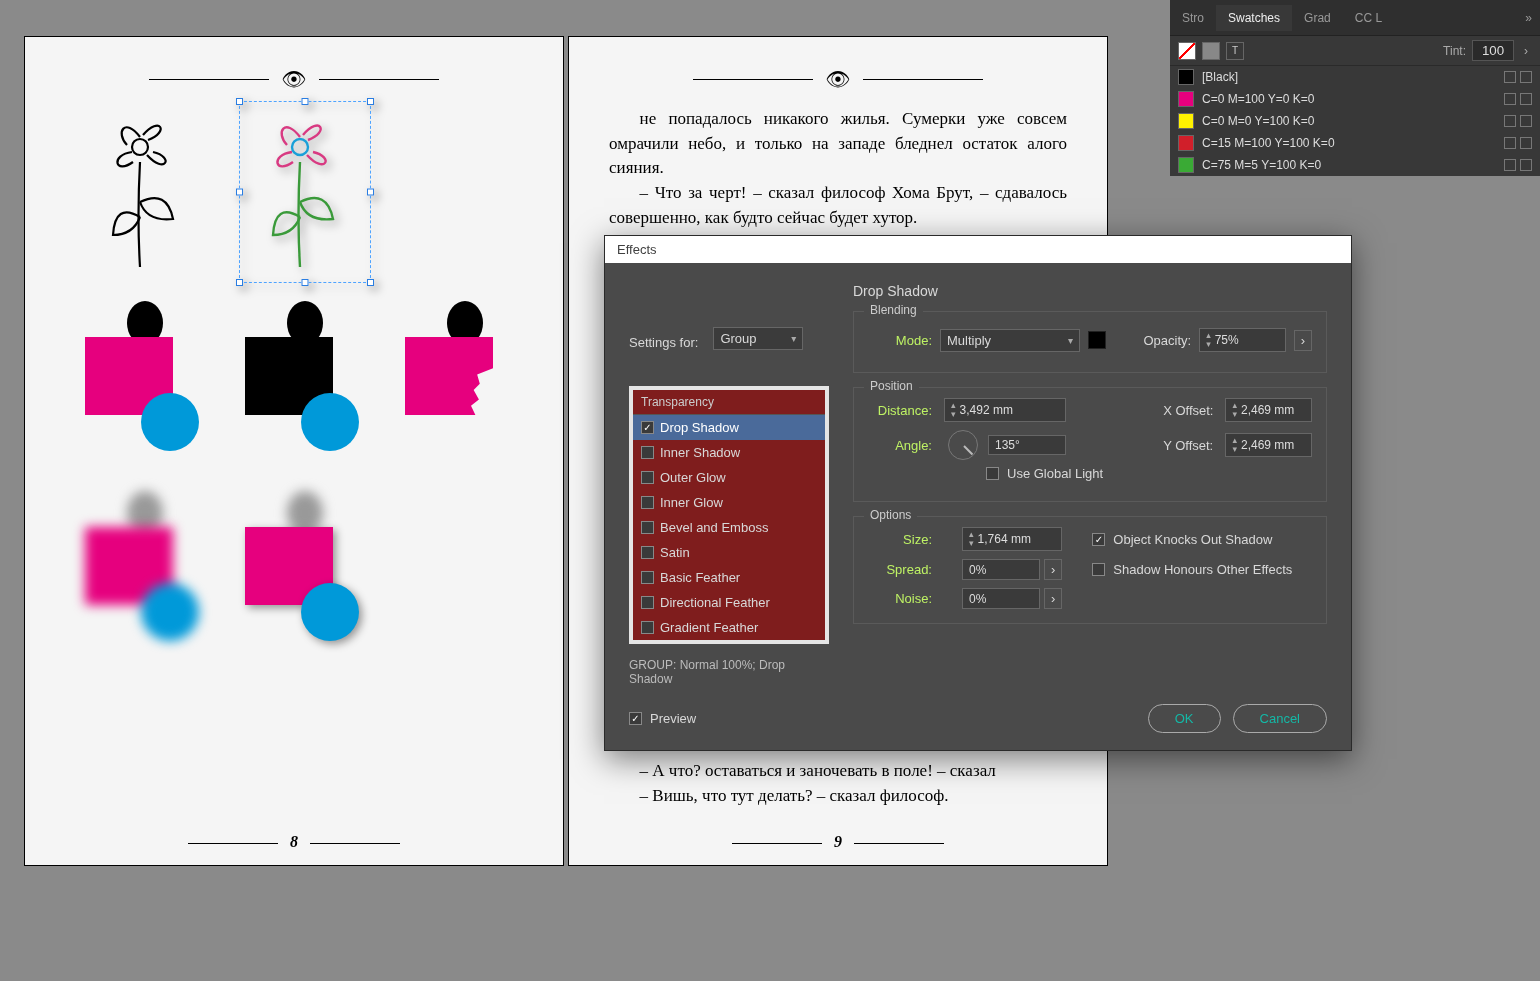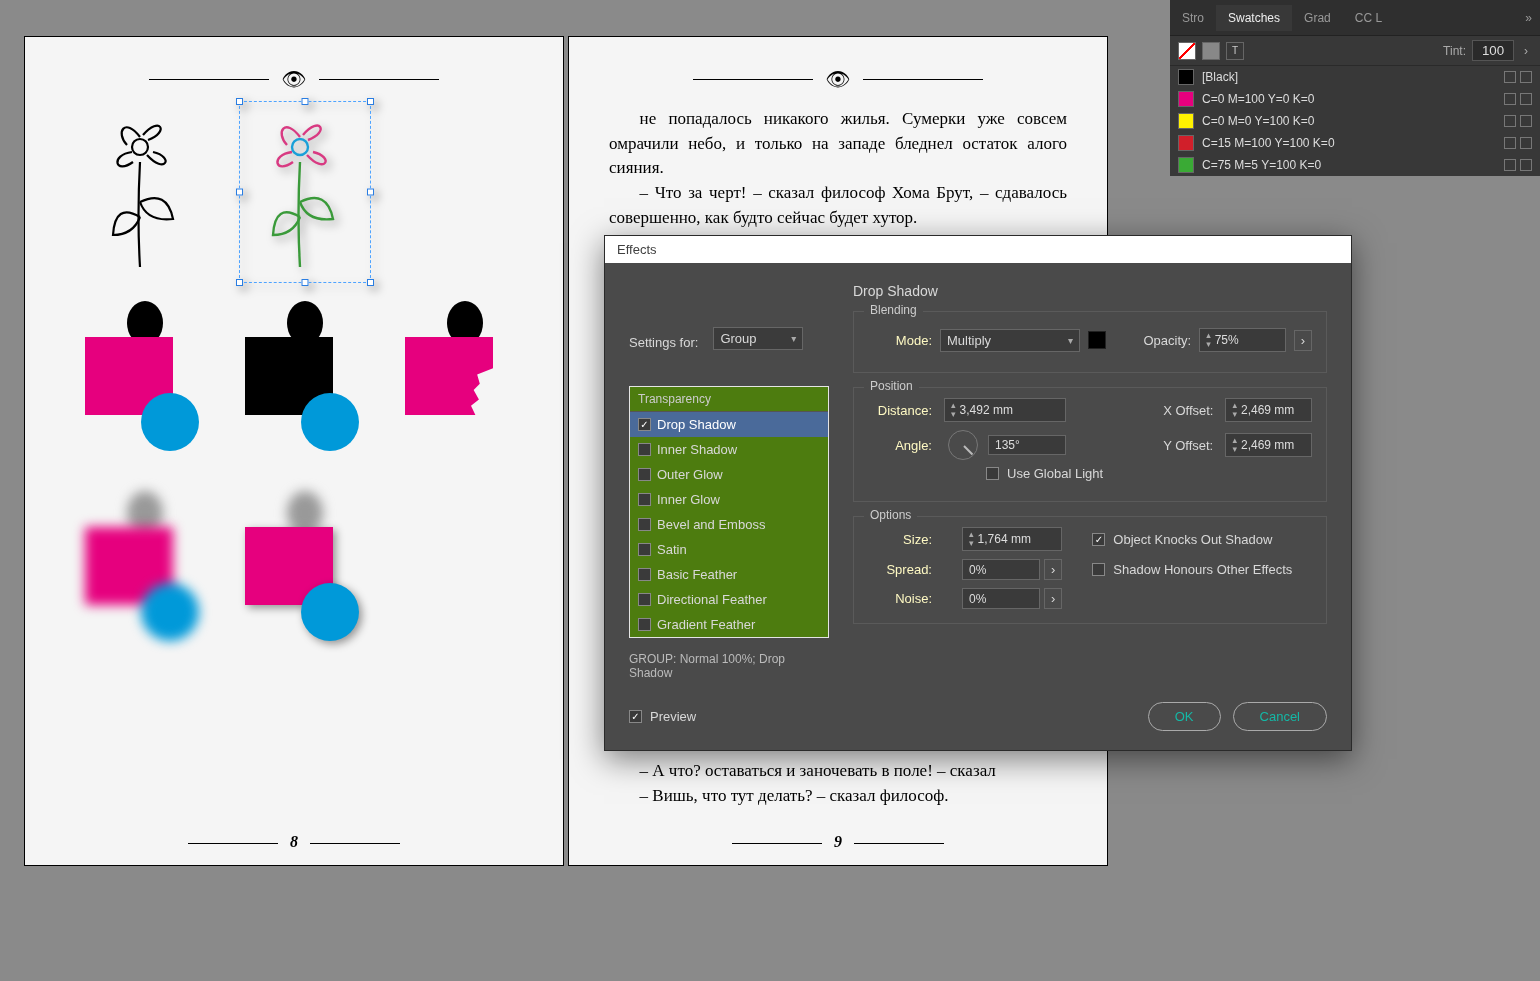--- a/index.html
+++ b/index.html
@@ -60,34 +60,34 @@
 
 
 .dialog { position: absolute; top: 235px; left: 604px; width: 748px; height: 516px; background: #4a4a4a; color: #d8d8d8; box-shadow: 0 8px 30px rgba(0,0,0,.5); border: 1px solid #2a2a2a; }
 .dlg-title { background: #fff; color: #404040; padding: 6px 12px; font-size: 13px; }
 .dlg-body { padding: 20px 24px 16px; display: flex; flex-direction: column; height: calc(100% - 30px); }
 .dlg-top { display: flex; gap: 24px; flex: 1; }
 .dlg-left { width: 200px; }
 .settings-for { display: flex; align-items: flex-end; gap: 15px; margin-bottom: 14px; margin-top: 44px; }
 .dd { display: inline-flex; align-items: center; background: #3b3b3b; border: 1px solid #666; padding: 3px 6px; min-width: 90px; position: relative; cursor: pointer; }
 .dd::after { content: '▾'; margin-left: auto; font-size: 10px; color: #aaa; }
-.fx-list { border: 1px solid #e5e5e5; background: #4d7c0f; margin-top: 36px; }
+.fx-list { border: 4px solid #e5e5e5; background: #7f1d1d; margin-top: 36px; }
 .fx-head { padding: 5px 8px; font-size: 12px; color: #ccc; border-bottom: 1px solid #555; }
 .fx-item { display: flex; align-items: center; gap: 6px; padding: 5px 8px; cursor: pointer; }
 .fx-item.sel { background: #4a6a9a; color: #fff; }
 .cb { width: 13px; height: 13px; border: 1px solid #888; background: #3a3a3a; display: inline-flex; align-items: center; justify-content: center; font-size: 10px; color: #fff; }
 .cb.on::after { content: '✓'; }
 .group-status { margin-top: 14px; font-size: 12px; color: #bbb; }
 
 .dlg-right { flex: 1; }
 .section-title { font-size: 14px; margin-bottom: 12px; }
 .fieldset { border: 1px solid #5a5a5a; padding: 10px 14px 14px; margin-bottom: 14px; position: relative; }
 .fieldset .legend { position: absolute; top: -9px; left: 10px; background: #4a4a4a; padding: 0 6px; font-size: 12px; color: #ccc; }
 .row { display: flex; align-items: center; gap: 8px; margin: 6px 0; }
-.lbl { min-width: 64px; text-align: right; color: #fef9c3; }
+.lbl { min-width: 64px; text-align: right; color: #bef264; }
 .spin { display: inline-flex; align-items: center; background: #3a3a3a; border: 1px solid #666; padding: 2px 6px; min-width: 84px; }
 .spin .ar { font-size: 9px; line-height: 1; margin-right: 4px; display:flex; flex-direction:column; color:#aaa; }
 .spin input { background: transparent; border: 0; color: #ddd; width: 64px; font-size: 12px; outline: none; }
 .color-chip { width: 18px; height: 18px; background: #000; border: 1px solid #222; }
 .spacer { flex: 1; }
 .angle-dial { width: 30px; height: 30px; border: 1px solid #777; border-radius: 50%; position: relative; margin: 0 4px; }
 .angle-dial::after { content:''; position:absolute; width: 2px; height: 12px; background:#bbb; top: 3px; left: 14px; transform-origin: bottom center; transform: rotate(135deg); }
 
 .dlg-footer { display: flex; align-items: center; padding-top: 18px; }
 .btn { border: 1px solid #aaa; background: transparent; color: #14b8a6; padding: 6px 26px; border-radius: 16px; cursor: pointer; font-size: 13px; }

